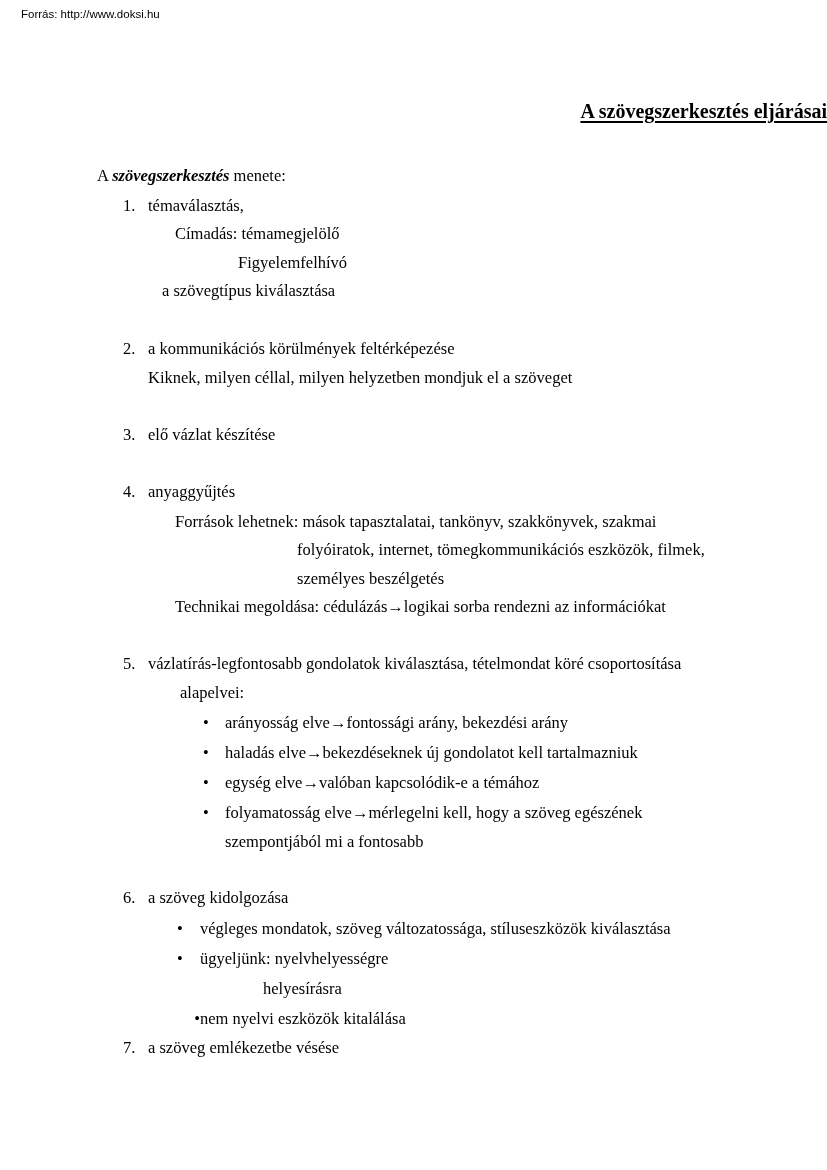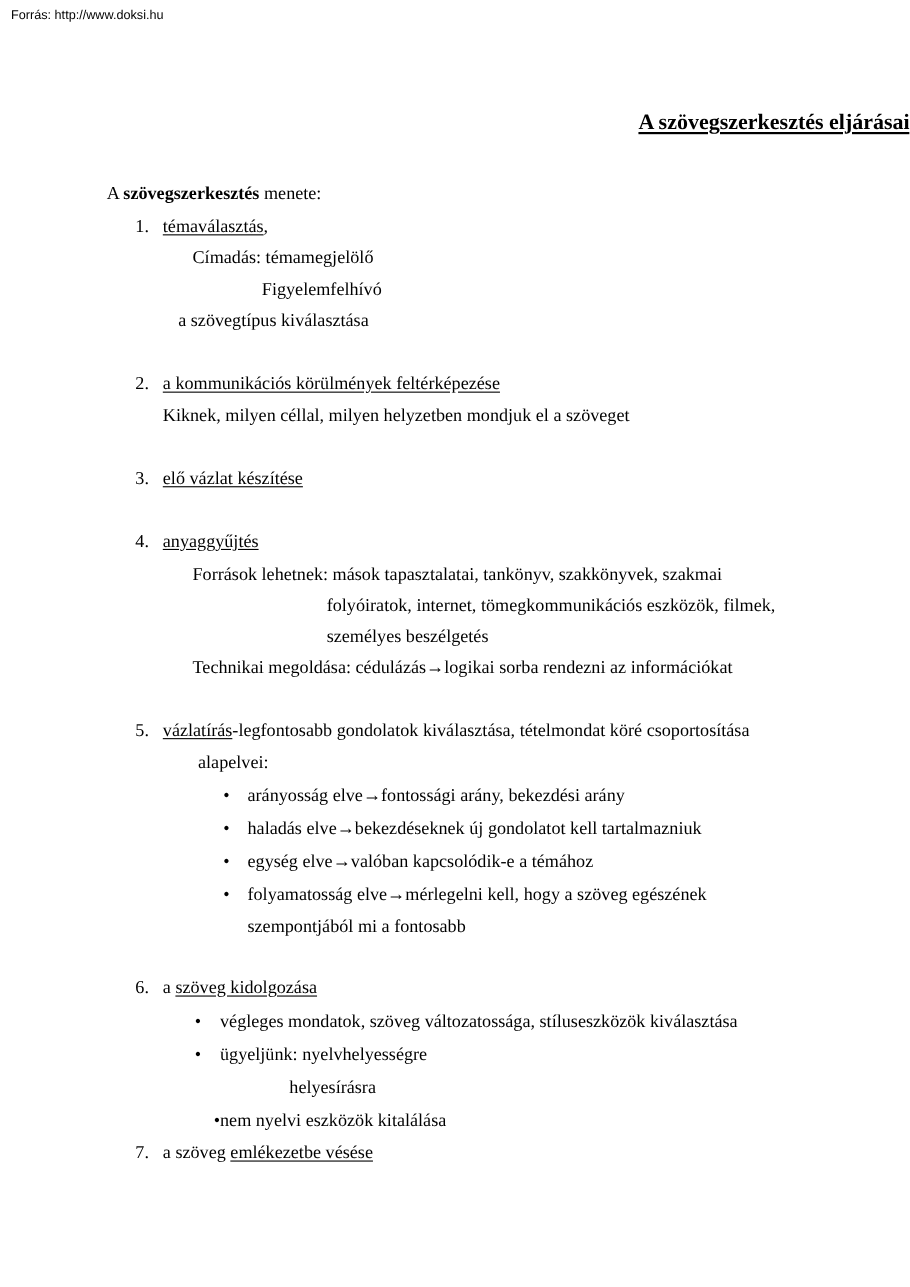--- a/index.html
+++ b/index.html
@@ -8,21 +8,21 @@
     width: 827px;
     height: 1170px;
     background: #ffffff;
     color: #000000;
     font-family: "Liberation Serif", serif;
     font-size: 16.5px;
     overflow: hidden;
   }
   .src {
     position: absolute;
-    left: 10px;
+    left: 21px;
     top: 8px;
     font-family: "Liberation Sans", sans-serif;
     font-size: 11.5px;
     color: #000000;
   }
   .title-wrap {
     position: absolute;
     left: 0;
     right: 0;
     top: 100px;
@@ -33,22 +33,22 @@
     font-size: 20px;
     text-decoration: underline;
     text-decoration-thickness: 2px;
     text-underline-offset: 3px;
   }
   .line {
     position: absolute;
     white-space: nowrap;
     line-height: 19px;
   }
-  .u { text-decoration: underline; text-underline-offset: 2px; }
-  .b { font-weight: bold; }
+  .u { text-underline-offset: 2px; }
+  .b { font-weight: bold; font-style: italic; }
   .num { display: inline-block; width: 25px; }
   .blt5 { display: inline-block; width: 22px; }
   .blt6 { display: inline-block; width: 23px; }
 </style>
 </head>
 <body>
 
 <div class="page">
 
   <div class="src">Forrás: http://www.doksi.hu</div>

